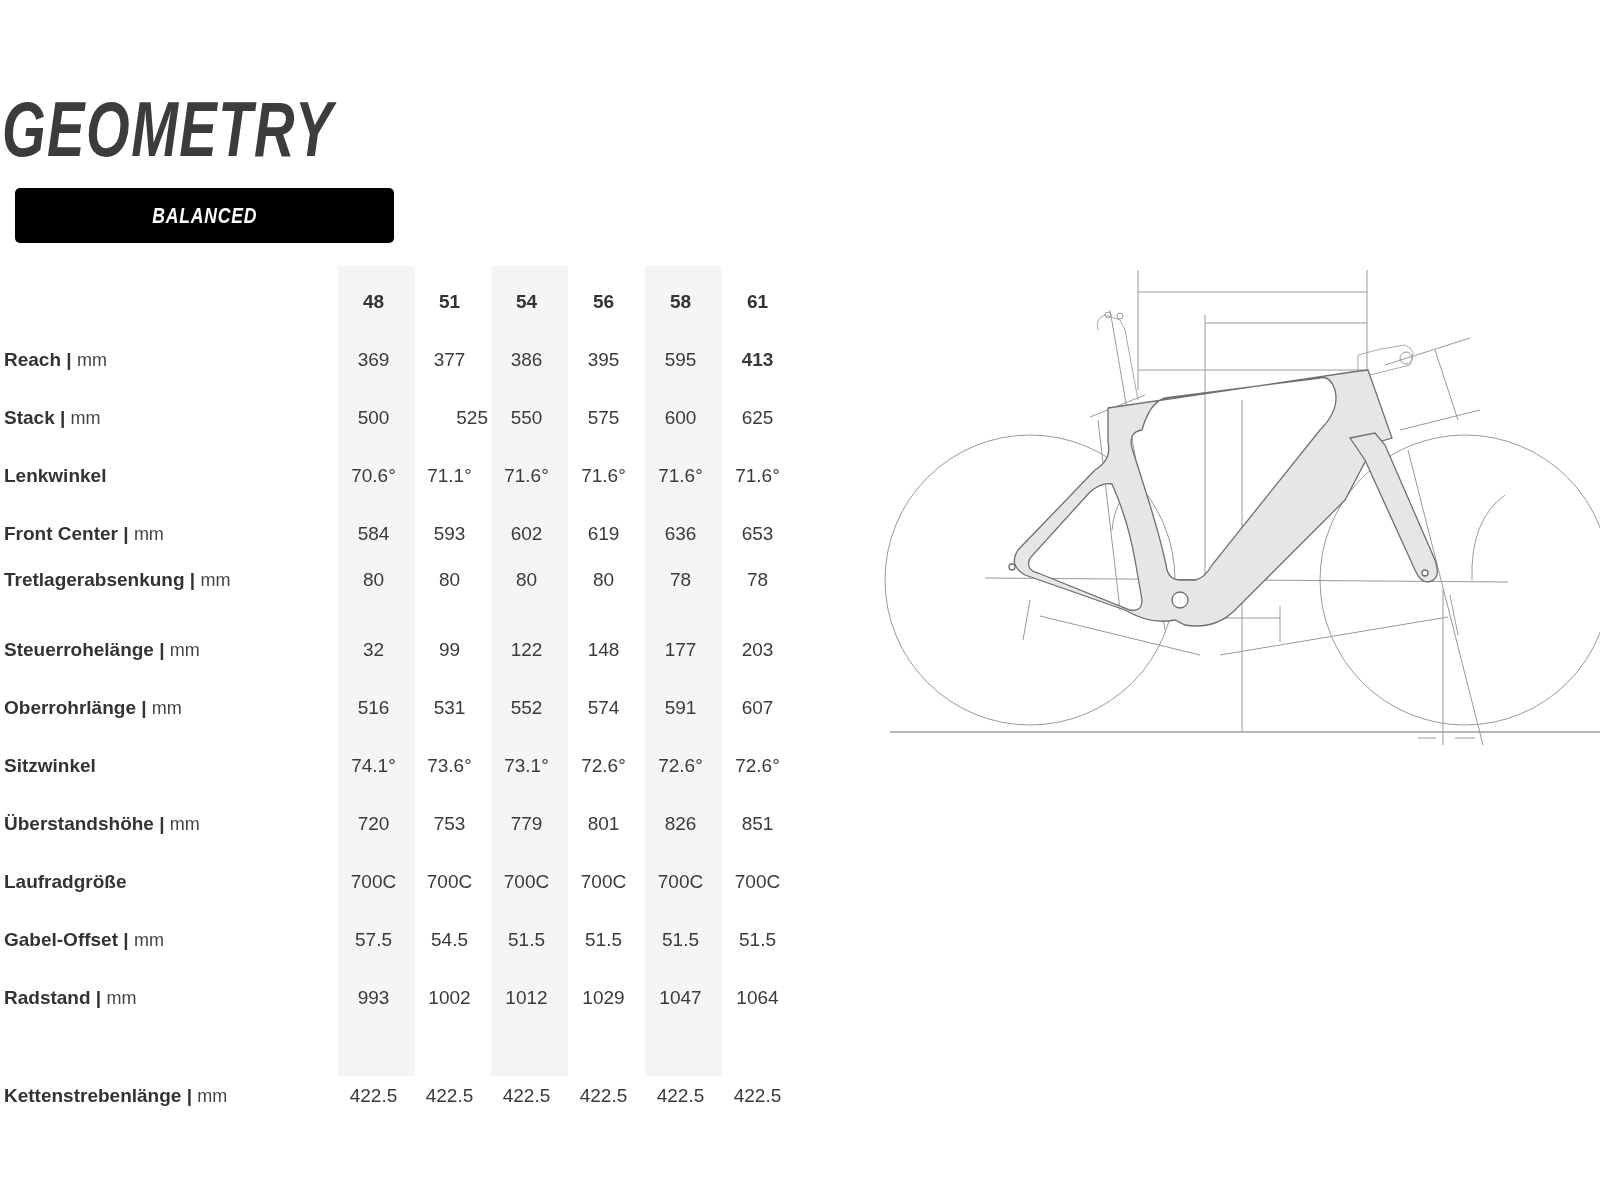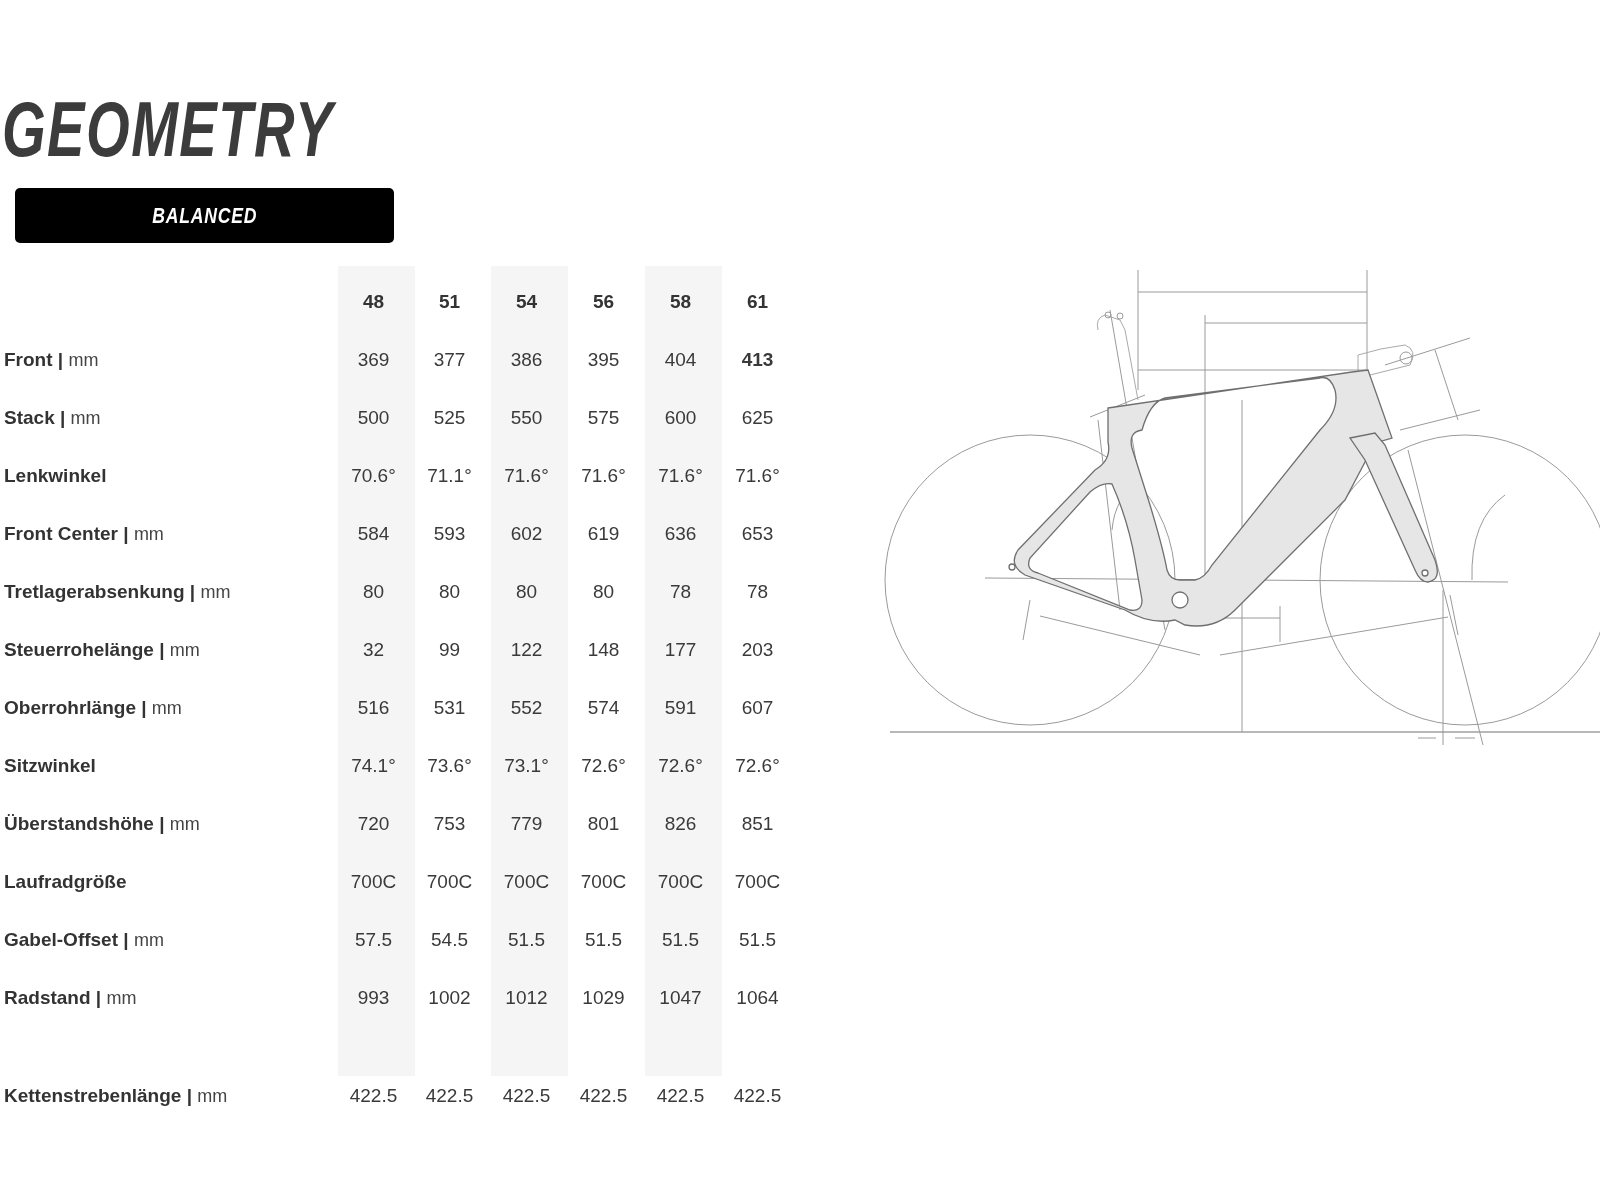--- a/index.html
+++ b/index.html
@@ -50,32 +50,32 @@
 <div class="table" id="geo-table">
   <div class="row head" style="top:10px;">
     <span class="cell" style="left:335px">48</span>
     <span class="cell" style="left:411px">51</span>
     <span class="cell" style="left:488px">54</span>
     <span class="cell" style="left:565px">56</span>
     <span class="cell" style="left:642px">58</span>
     <span class="cell" style="left:719px">61</span>
   </div>
 <div class="row" style="top: 68px;">
-      <span class="label"><b>Front</b><b style="white-space: pre;"> | </b><span class="unit">mm</span></span>
+      <span class="label"><b>Reach</b><b style="white-space: pre;"> | </b><span class="unit">mm</span></span>
       <span class="cell" style="left: 335px;">369</span>
       <span class="cell" style="left: 411px;">377</span>
       <span class="cell" style="left: 488px;">386</span>
       <span class="cell" style="left: 565px;">395</span>
-      <span class="cell" style="left: 642px;">404</span>
+      <span class="cell" style="left: 642px;">595</span>
       <span class="cell" style="left: 719px; font-weight: bold;">413</span>
     </div>
     <div class="row" style="top: 126px;">
       <span class="label"><b>Stack</b><b style="white-space: pre;"> | </b><span class="unit">mm</span></span>
       <span class="cell" style="left: 335px;">500</span>
-      <span class="cell" style="left: 411px;">525</span>
+      <span class="cell" style="left: 411px; text-align: right;">525</span>
       <span class="cell" style="left: 488px;">550</span>
       <span class="cell" style="left: 565px;">575</span>
       <span class="cell" style="left: 642px;">600</span>
       <span class="cell" style="left: 719px;">625</span>
     </div>
     <div class="row" style="top: 184px;">
       <span class="label"><b>Lenkwinkel</b></span>
       <span class="cell" style="left: 335px;">70.6°</span>
       <span class="cell" style="left: 411px;">71.1°</span>
       <span class="cell" style="left: 488px;">71.6°</span>
@@ -85,21 +85,21 @@
     </div>
     <div class="row" style="top: 242px;">
       <span class="label"><b>Front Center</b><b style="white-space: pre;"> | </b><span class="unit">mm</span></span>
       <span class="cell" style="left: 335px;">584</span>
       <span class="cell" style="left: 411px;">593</span>
       <span class="cell" style="left: 488px;">602</span>
       <span class="cell" style="left: 565px;">619</span>
       <span class="cell" style="left: 642px;">636</span>
       <span class="cell" style="left: 719px;">653</span>
     </div>
-    <div class="row" style="top: 300px;">
+    <div class="row" style="top: 288px;">
       <span class="label"><b>Tretlagerabsenkung</b><b style="white-space: pre;"> | </b><span class="unit">mm</span></span>
       <span class="cell" style="left: 335px;">80</span>
       <span class="cell" style="left: 411px;">80</span>
       <span class="cell" style="left: 488px;">80</span>
       <span class="cell" style="left: 565px;">80</span>
       <span class="cell" style="left: 642px;">78</span>
       <span class="cell" style="left: 719px;">78</span>
     </div>
     <div class="row" style="top: 358px;">
       <span class="label"><b>Steuerrohelänge</b><b style="white-space: pre;"> | </b><span class="unit">mm</span></span>

